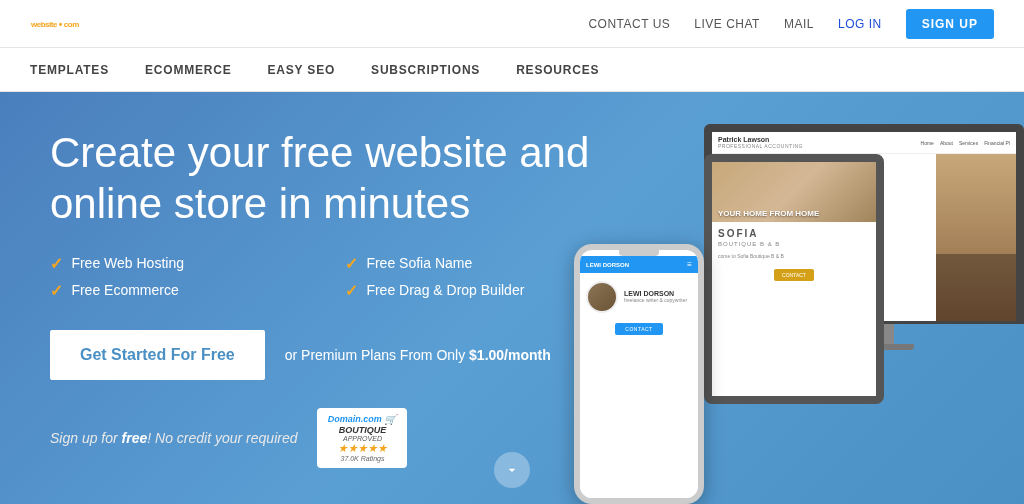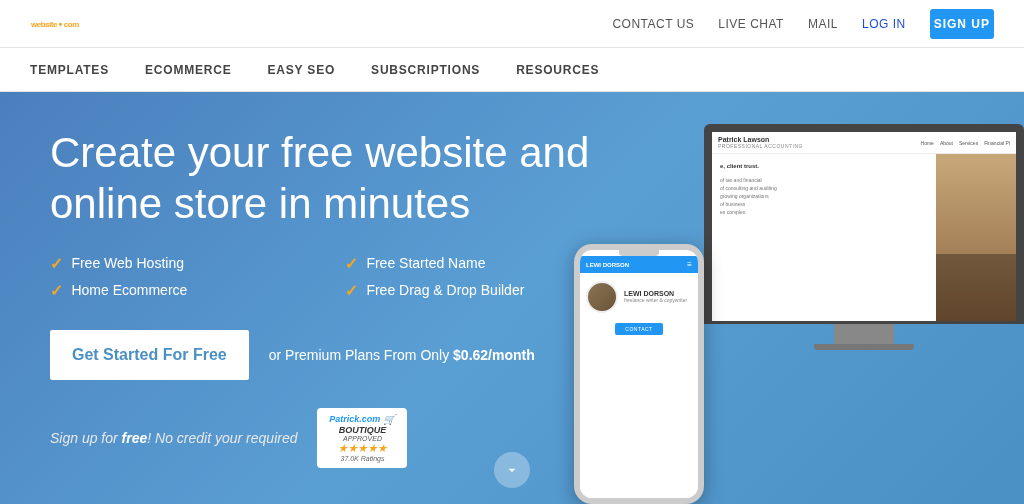--- a/index.html
+++ b/index.html
@@ -35,21 +35,21 @@
     .top-nav a {
       text-decoration: none;
       color: #555;
       font-size: 12px;
       letter-spacing: 0.5px;
     }
     .top-nav .login { color: #1d4ed8; }
     .top-nav .signup {
       background: #2196f3;
       color: #fff;
-      padding: 8px 4px;
+      padding: 8px 16px;
       border-radius: 3px;
       font-weight: bold;
       font-size: 12px;
       letter-spacing: 1px;
     }
 
     
     .main-nav {
       display: flex;
       align-items: center;
@@ -112,21 +112,21 @@
     .cta-row {
       display: flex;
       align-items: center;
       gap: 20px;
       margin-bottom: 28px;
     }
     .cta-button {
       background: #fff;
       color: #4a90c4;
       border: 2px solid #fff;
-      padding: 14px 20px;
+      padding: 14px 28px;
       font-size: 16px;
       font-weight: bold;
       cursor: pointer;
       border-radius: 2px;
       text-decoration: none;
       display: inline-block;
     }
     .cta-text {
       color: #fff;
       font-size: 14px;
@@ -471,46 +471,46 @@
   <div class="hero-content">
     <h1>Create your free website and online store in minutes</h1>
 
     <div class="features-grid">
       <div class="feature-item">
         <span class="check-icon">✓</span>
         <span>Free Web Hosting</span>
       </div>
       <div class="feature-item">
         <span class="check-icon">✓</span>
-        <span>Free Started Name</span>
+        <span>Free Sofia Name</span>
       </div>
       <div class="feature-item">
         <span class="check-icon">✓</span>
-        <span>Home Ecommerce</span>
+        <span>Free Ecommerce</span>
       </div>
       <div class="feature-item">
         <span class="check-icon">✓</span>
         <span>Free Drag &amp; Drop Builder</span>
       </div>
     </div>
 
     <div class="cta-row">
       <a href="#" class="cta-button">Get Started For Free</a>
       <span class="cta-text">
-        <span>or Premium Plans From Only</span> <strong>$0.62/month</strong>
+        <span>or Premium Plans From Only</span> <strong>$1.00/month</strong>
       </span>
     </div>
 
     <div class="signup-note">
       <span>
         <span>Sign up for</span> <strong>free</strong><span>! No credit your required</span>
       </span>
       <div class="shopper-badge">
         <div style="display:flex;align-items:center;gap:3px;">
-          <span style="font-size:9px;font-weight:bold;color:#2196f3;">Patrick.com</span>
+          <span style="font-size:9px;font-weight:bold;color:#2196f3;">Domain.com</span>
           <span style="font-size:10px;">🛒</span>
         </div>
         <span class="badge-title">BOUTIQUE</span>
         <span class="badge-sub">APPROVED</span>
         <div class="stars">★★★★★</div>
         <span class="ratings-text">37.0K Ratings</span>
       </div>
     </div>
   </div>
 
@@ -539,20 +539,35 @@
             <div class="monitor-img-area">
               <div class="monitor-img-overlay"></div>
             </div>
           </div>
         </div>
       </div>
       <div class="monitor-stand"></div>
       <div class="monitor-base"></div>
     </div>
 
+    <div class="tablet">
+      <div class="tablet-screen">
+        <div class="tablet-content">
+          <div class="tablet-img">
+            <div class="tablet-img-text">YOUR HOME FROM HOME</div>
+          </div>
+          <div style="padding:6px 6px 2px;font-size:10px;font-weight:bold;color:#555;letter-spacing:2px;text-transform:uppercase;">SOFIA</div>
+          <div style="padding:0 6px 4px;font-size:6px;color:#888;letter-spacing:1px;text-transform:uppercase;">BOUTIQUE B &amp; B</div>
+          <div style="font-size:5px;color:#888;padding:2px 6px;line-height:1.5;">come to Sofia Boutique B &amp; B</div>
+          <div class="phone-contact-row">
+            <span class="tablet-btn">CONTACT</span>
+          </div>
+        </div>
+      </div>
+    </div>
 
     <div class="phone">
       <div class="phone-outer">
         <div class="phone-notch"></div>
         <div class="phone-screen">
           <div class="phone-header">
             <span class="phone-header-name">LEWI DORSON</span>
             <span class="phone-menu-icon">≡</span>
           </div>
           <div class="phone-profile">

